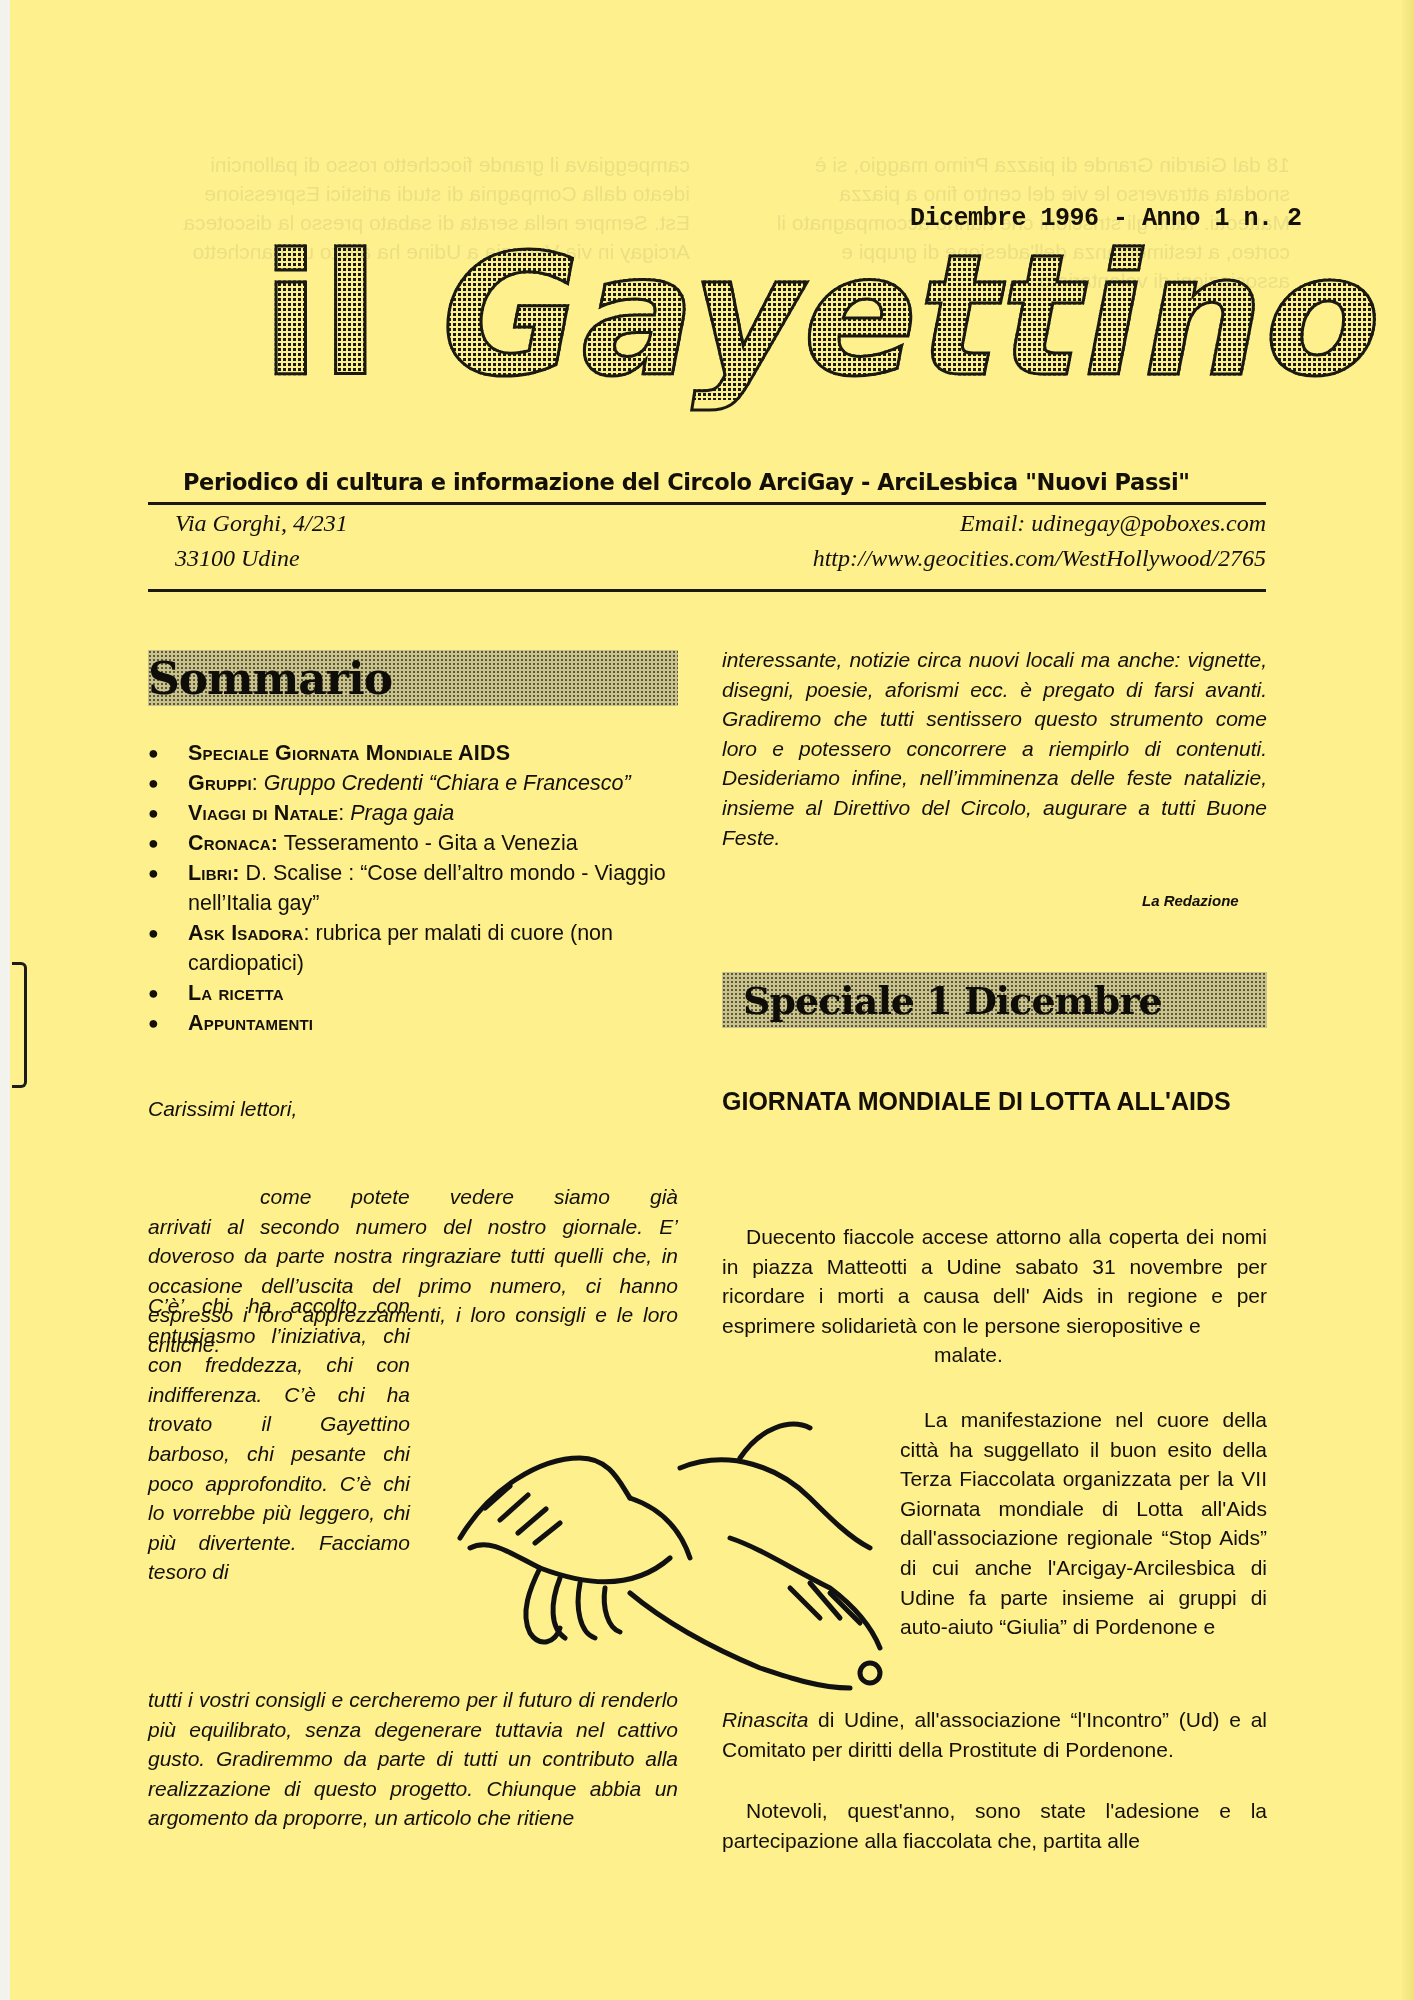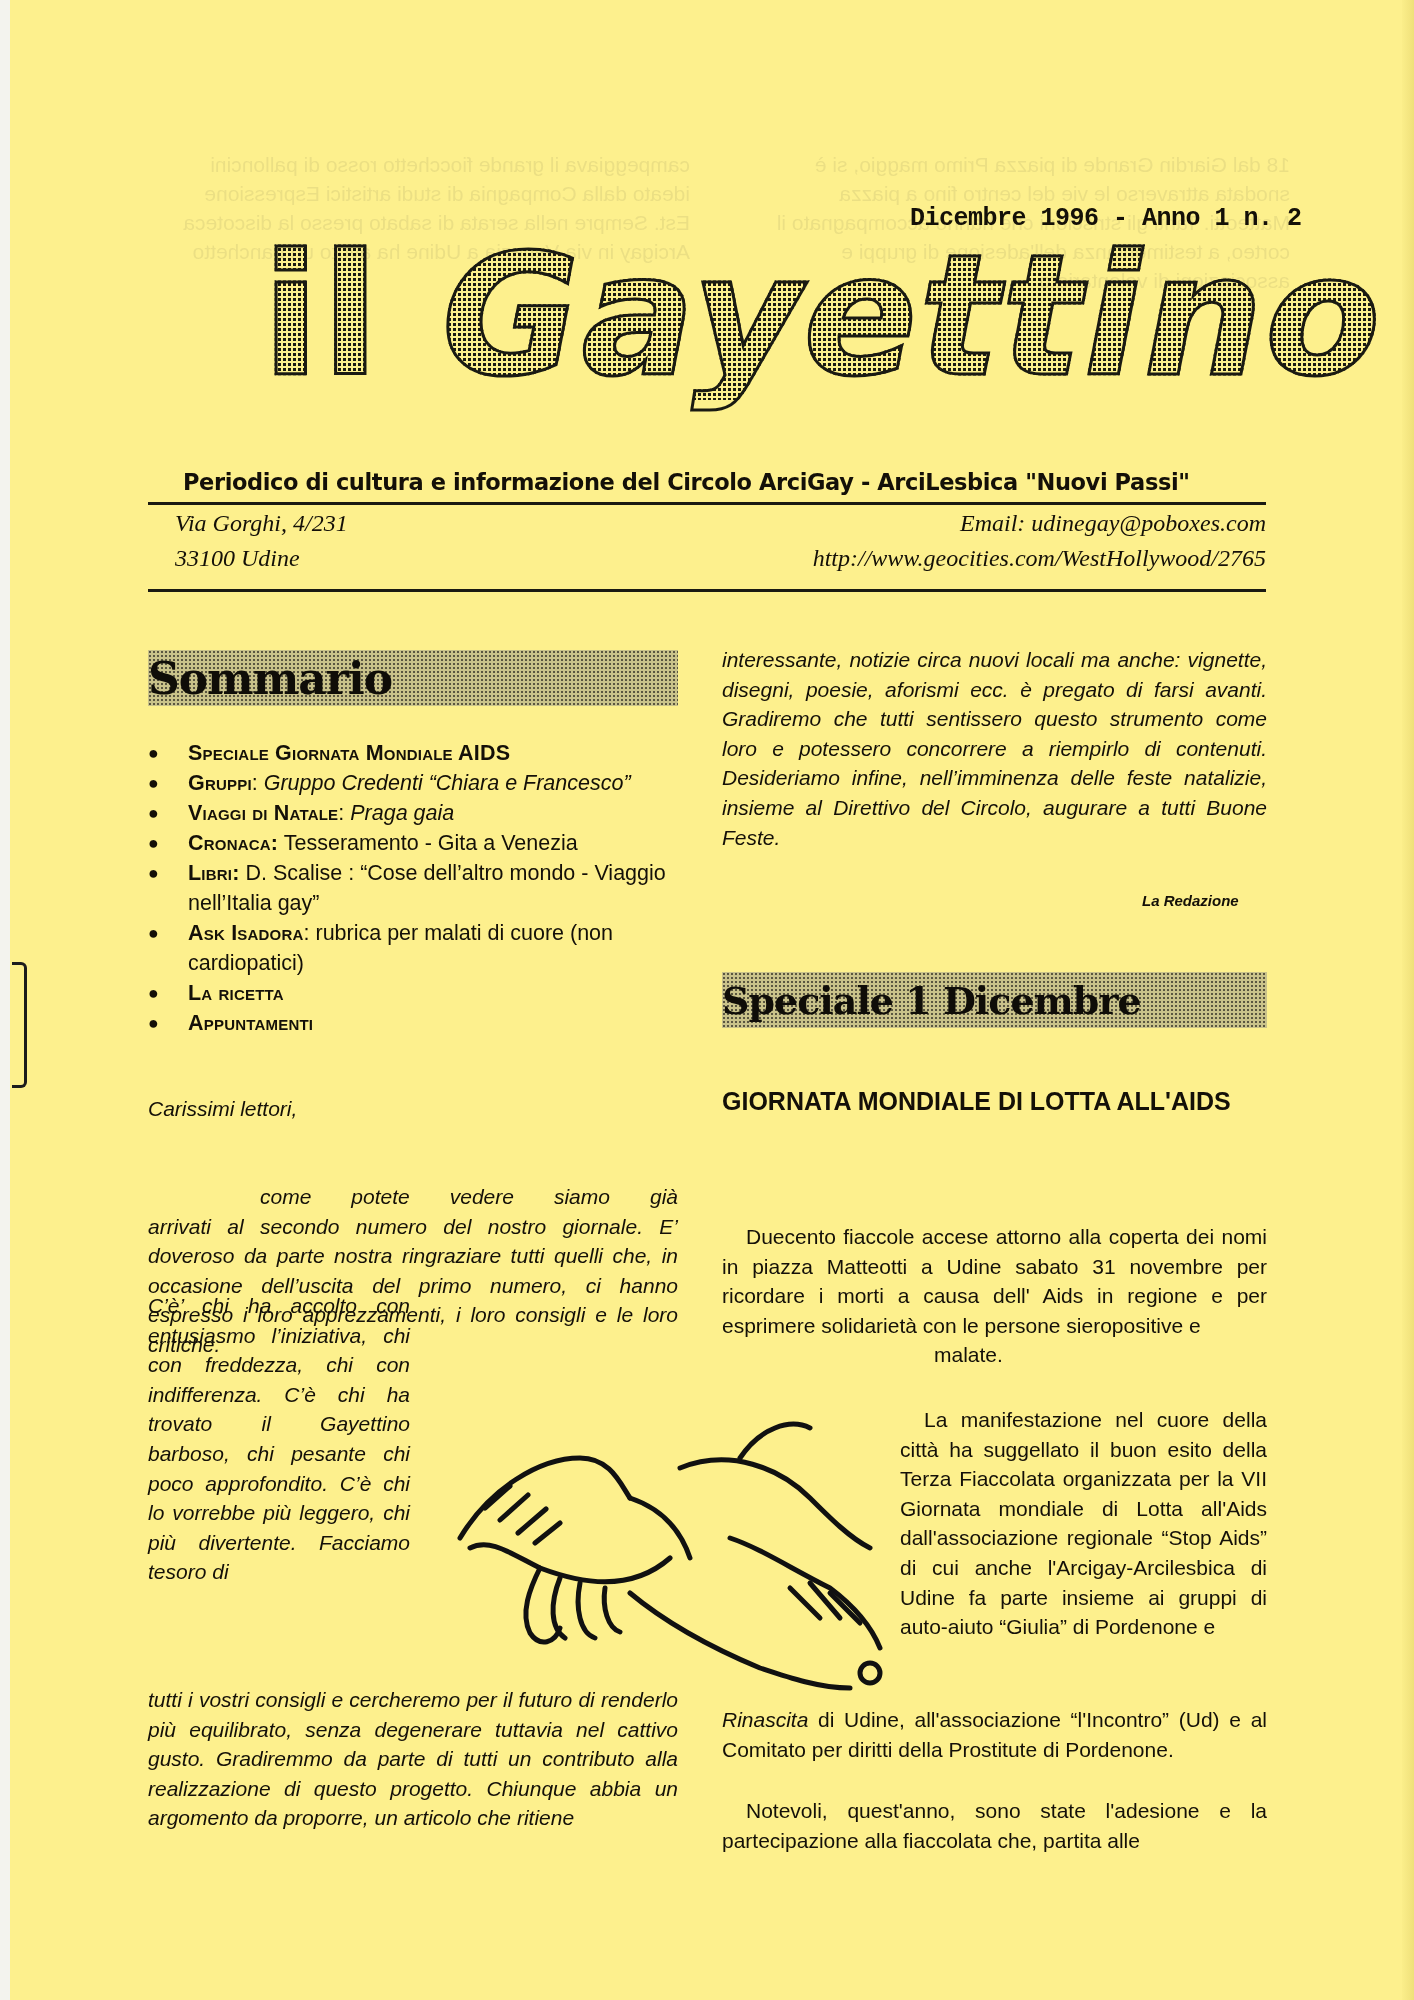--- a/index.html
+++ b/index.html
@@ -117,21 +117,21 @@
   <p style="text-indent:112px;text-align-last:justify;">come potete vedere siamo già</p>
   <p>arrivati al secondo numero del nostro giornale. E’ doveroso da parte nostra ringraziare tutti quelli che, in occasione dell’uscita del primo numero, ci hanno espresso i loro apprezzamenti, i loro consigli e le loro critiche.</p>
 </div>
 <div class="col it ja" style="left:148px;top:1291px;width:262px;">C’è’ chi ha accolto con entusiasmo l’iniziativa, chi con freddezza, chi con indifferenza. C’è chi ha trovato il Gayettino barboso, chi pesante chi poco approfondito. C’è chi lo vorrebbe più leggero, chi più divertente. Facciamo tesoro di</div>
 <div class="col it ja" style="left:148px;top:1685px;width:530px;">tutti i vostri consigli e cercheremo per il futuro di renderlo più equilibrato, senza degenerare tuttavia nel cattivo gusto. Gradiremmo da parte di tutti un contributo alla realizzazione di questo progetto. Chiunque abbia un argomento da proporre, un articolo che ritiene</div>
 
 <div class="col it ja" style="left:722px;top:645px;width:545px;">interessante, notizie circa nuovi locali ma anche: vignette, disegni, poesie, aforismi ecc. è pregato di farsi avanti. Gradiremo che tutti sentissero questo strumento come loro e potessero concorrere a riempirlo di contenuti. Desideriamo infine, nell’imminenza delle feste natalizie, insieme al Direttivo del Circolo, augurare a tutti Buone Feste.</div>
 <div class="col it" style="left:1142px;top:886px;font-size:15px;font-weight:bold;">La Redazione</div>
 
 <div class="banner" style="left:722px;top:972px;width:545px;">
-  <span style="font-size:38px;padding-left:0;">Speciale 1 Dicembre</span>
+  <span style="font-size:38px;padding-left:0;margin-left:21px;">Speciale 1 Dicembre</span>
 </div>
 <div class="col head-sans" style="left:722px;top:1085px;width:530px;">GIORNATA MONDIALE DI LOTTA ALL'AIDS</div>
 
 <div class="col ja" style="left:722px;top:1222px;width:545px;">
   <p style="text-indent:24px;">Duecento fiaccole accese attorno alla coperta dei nomi in piazza Matteotti a Udine sabato 31 novembre per ricordare i morti a causa dell' Aids in regione e per esprimere solidarietà con le persone sieropositive e</p>
   <p style="padding-left:212px;">malate.</p>
 </div>
 <div class="col ja" style="left:900px;top:1405px;width:367px;text-indent:24px;">La manifestazione nel cuore della città ha suggellato il buon esito della Terza Fiaccolata organizzata per la VII Giornata mondiale di Lotta all'Aids dall'associazione regionale “Stop Aids” di cui anche l'Arcigay-Arcilesbica di Udine fa parte insieme ai gruppi di auto-aiuto “Giulia” di Pordenone e</div>
 <div class="col ja" style="left:722px;top:1705px;width:545px;">
   <p><span class="it">Rinascita</span><span> di Udine, all'associazione “l'Incontro” (Ud) e al Comitato per diritti della Prostitute di Pordenone.</span></p>

